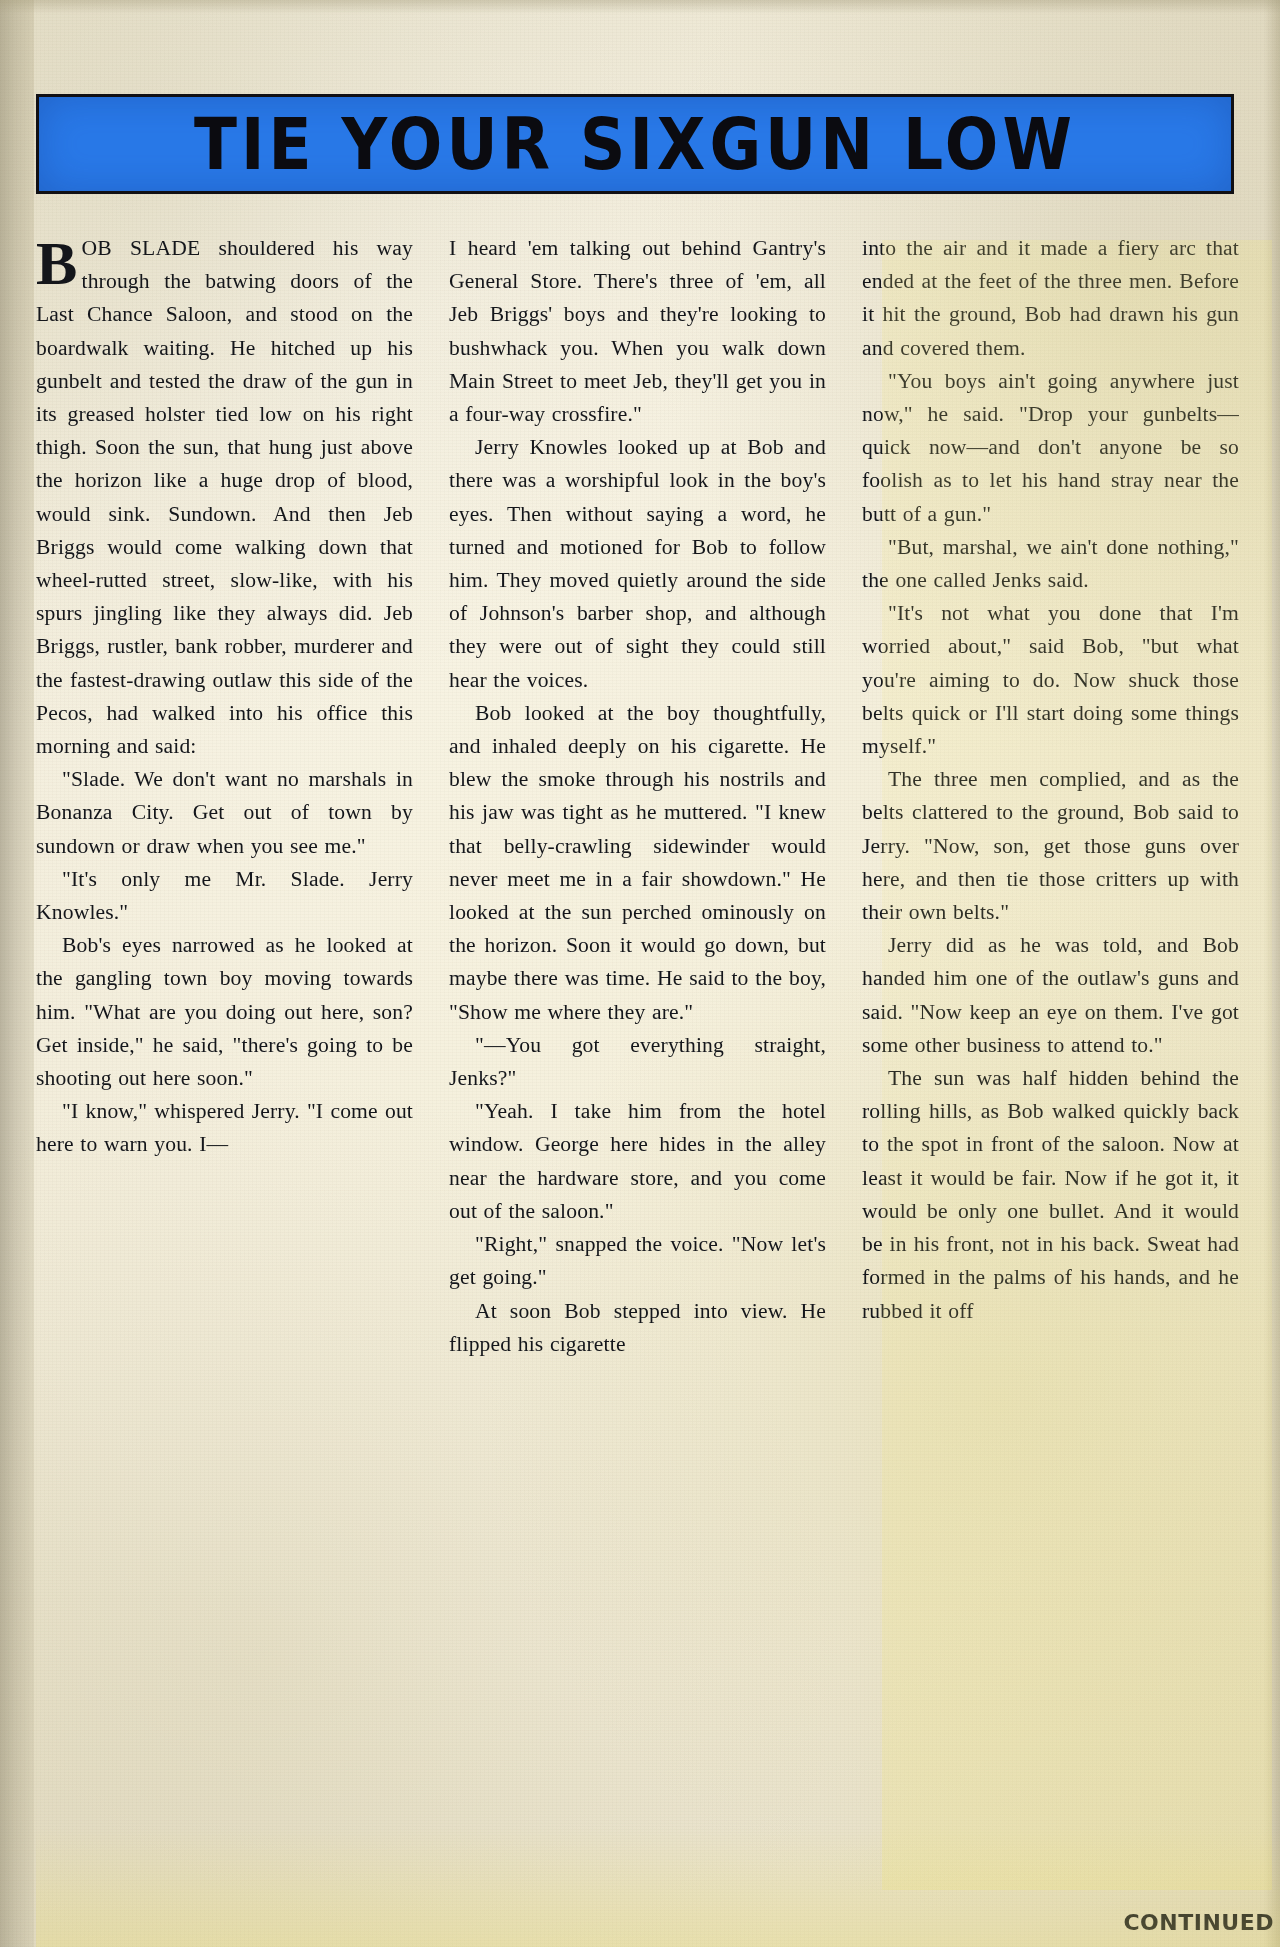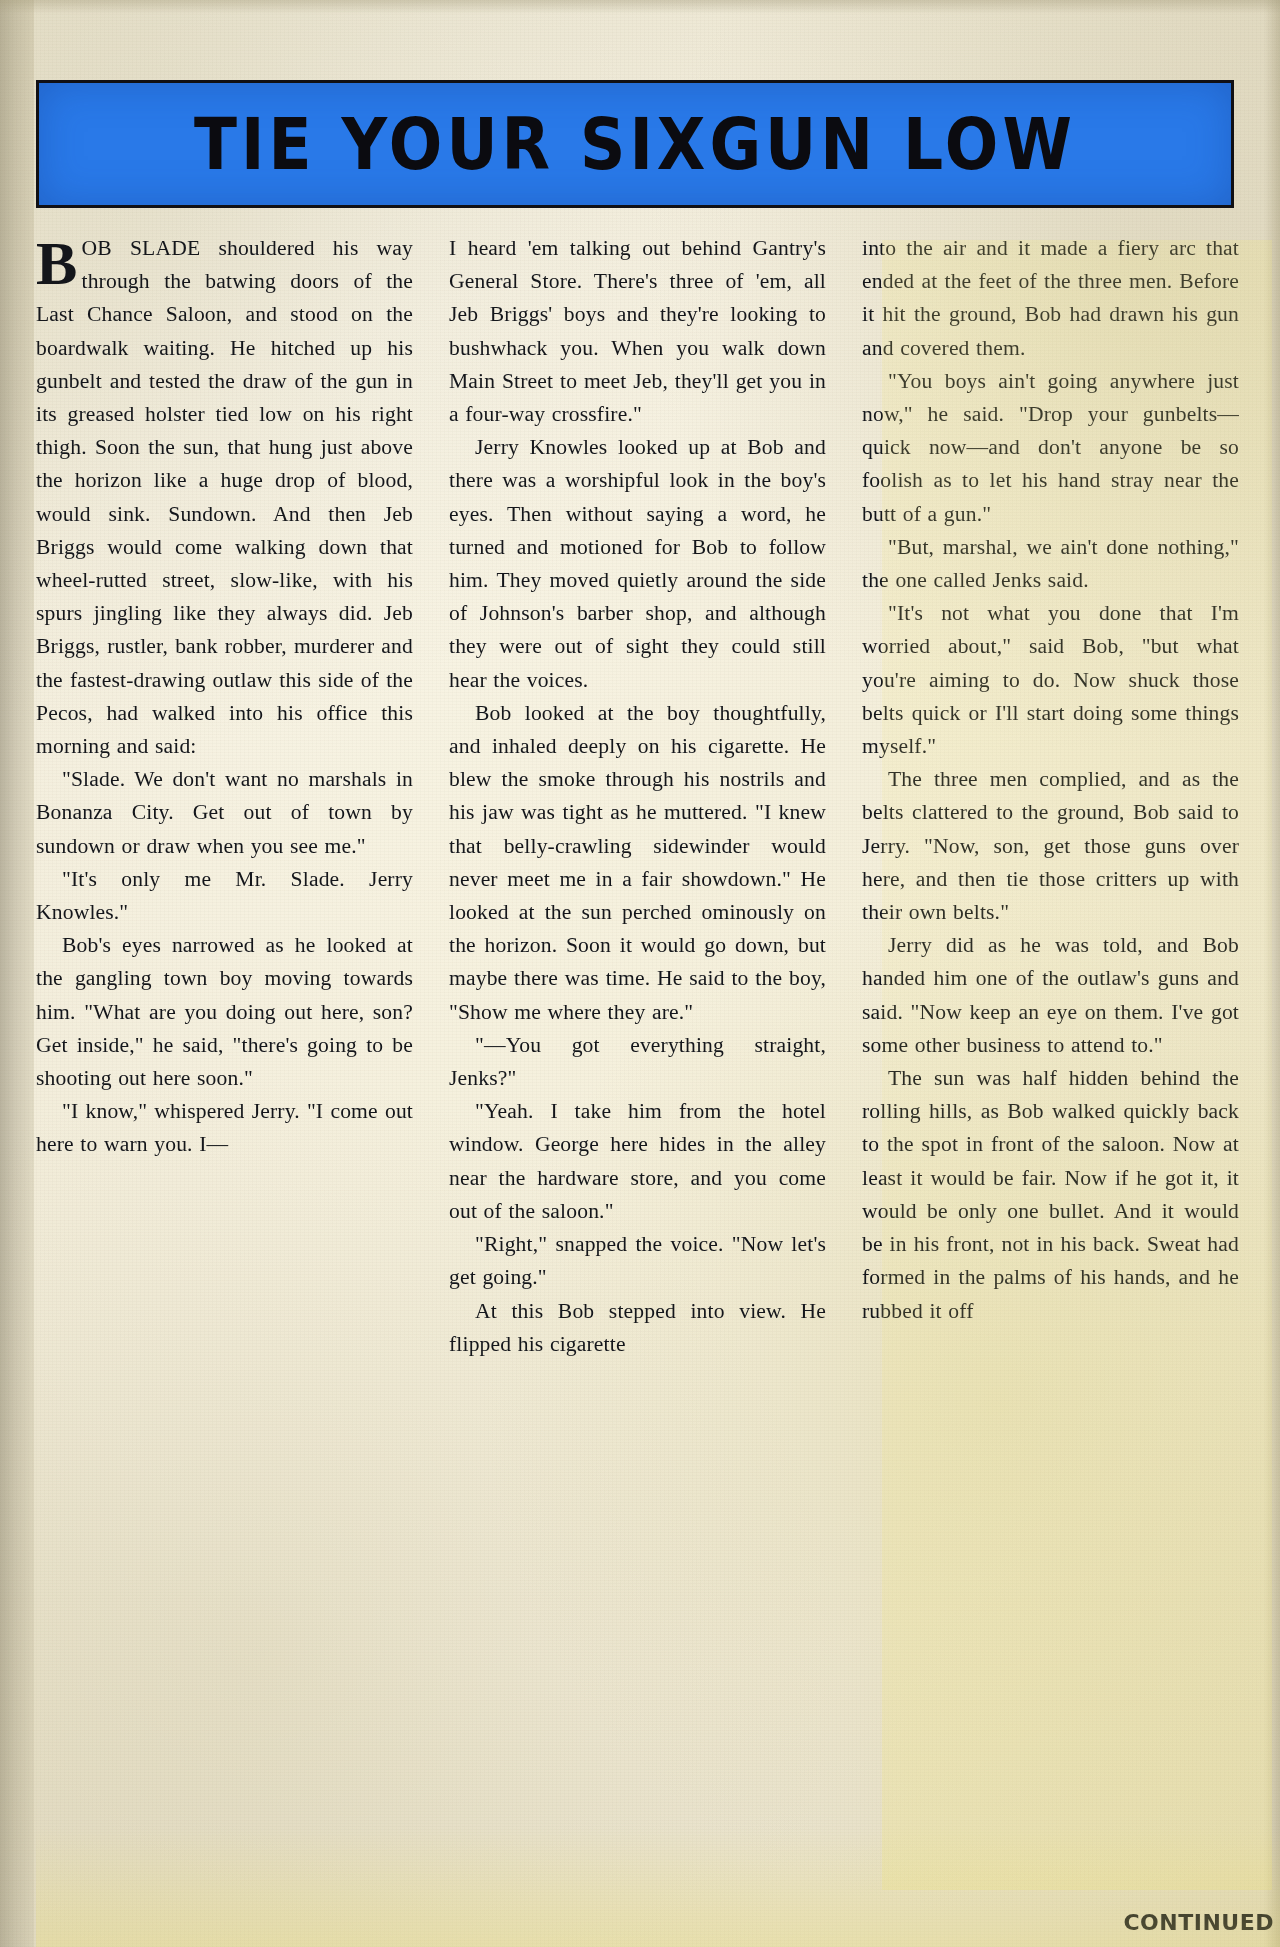--- a/index.html
+++ b/index.html
@@ -72,23 +72,23 @@
     top: 0;
     width: 1244px;
     height: 1947px;
     z-index: 5;
   }
 
   
   .banner {
     position: absolute;
     left: 0px;
-    top: 80px;
+    top: 94px;
     width: 1198px;
-    height: 128px;
+    height: 100px;
     background: #2979e8;
     border: 3px solid #111014;
     box-sizing: border-box;
     display: flex;
     align-items: center;
     justify-content: center;
     box-shadow: inset 0 0 40px rgba(20,60,140,0.35);
   }
   .banner .title {
     font-family: "DejaVu Sans", sans-serif;
@@ -196,21 +196,21 @@
         <p>"I know," whispered Jerry. "I come out here to warn you. I—</p>
       </div>
 
       <div class="col">
         <p class="first">I heard 'em talking out behind Gantry's General Store. There's three of 'em, all Jeb Briggs' boys and they're looking to bushwhack you. When you walk down Main Street to meet Jeb, they'll get you in a four-way crossfire."</p>
         <p>Jerry Knowles looked up at Bob and there was a worshipful look in the boy's eyes. Then without saying a word, he turned and motioned for Bob to follow him. They moved quietly around the side of Johnson's barber shop, and although they were out of sight they could still hear the voices.</p>
         <p>Bob looked at the boy thoughtfully, and inhaled deeply on his cigarette. He blew the smoke through his nostrils and his jaw was tight as he muttered. "I knew that belly-crawling sidewinder would never meet me in a fair showdown." He looked at the sun perched ominously on the horizon. Soon it would go down, but maybe there was time. He said to the boy, "Show me where they are."</p>
         <p class="wide">"—You got everything straight, Jenks?"</p>
         <p>"Yeah. I take him from the hotel window. George here hides in the alley near the hardware store, and you come out of the saloon."</p>
         <p>"Right," snapped the voice. "Now let's get going."</p>
-        <p>At this Bob stepped into view. He flipped his cigarette</p>
+        <p>At soon Bob stepped into view. He flipped his cigarette</p>
       </div>
 
       <div class="col">
         <p class="first">into the air and it made a fiery arc that ended at the feet of the three men. Before it hit the ground, Bob had drawn his gun and covered them.</p>
         <p>"You boys ain't going anywhere just now," he said. "Drop your gunbelts—quick now—and don't anyone be so foolish as to let his hand stray near the butt of a gun."</p>
         <p>"But, marshal, we ain't done nothing," the one called Jenks said.</p>
         <p>"It's not what you done that I'm worried about," said Bob, "but what you're aiming to do. Now shuck those belts quick or I'll start doing some things myself."</p>
         <p>The three men complied, and as the belts clattered to the ground, Bob said to Jerry. "Now, son, get those guns over here, and then tie those critters up with their own belts."</p>
         <p>Jerry did as he was told, and Bob handed him one of the outlaw's guns and said. "Now keep an eye on them. I've got some other business to attend to."</p>
         <p>The sun was half hidden behind the rolling hills, as Bob walked quickly back to the spot in front of the saloon. Now at least it would be fair. Now if he got it, it would be only one bullet. And it would be in his front, not in his back. Sweat had formed in the palms of his hands, and he rubbed it off</p>

